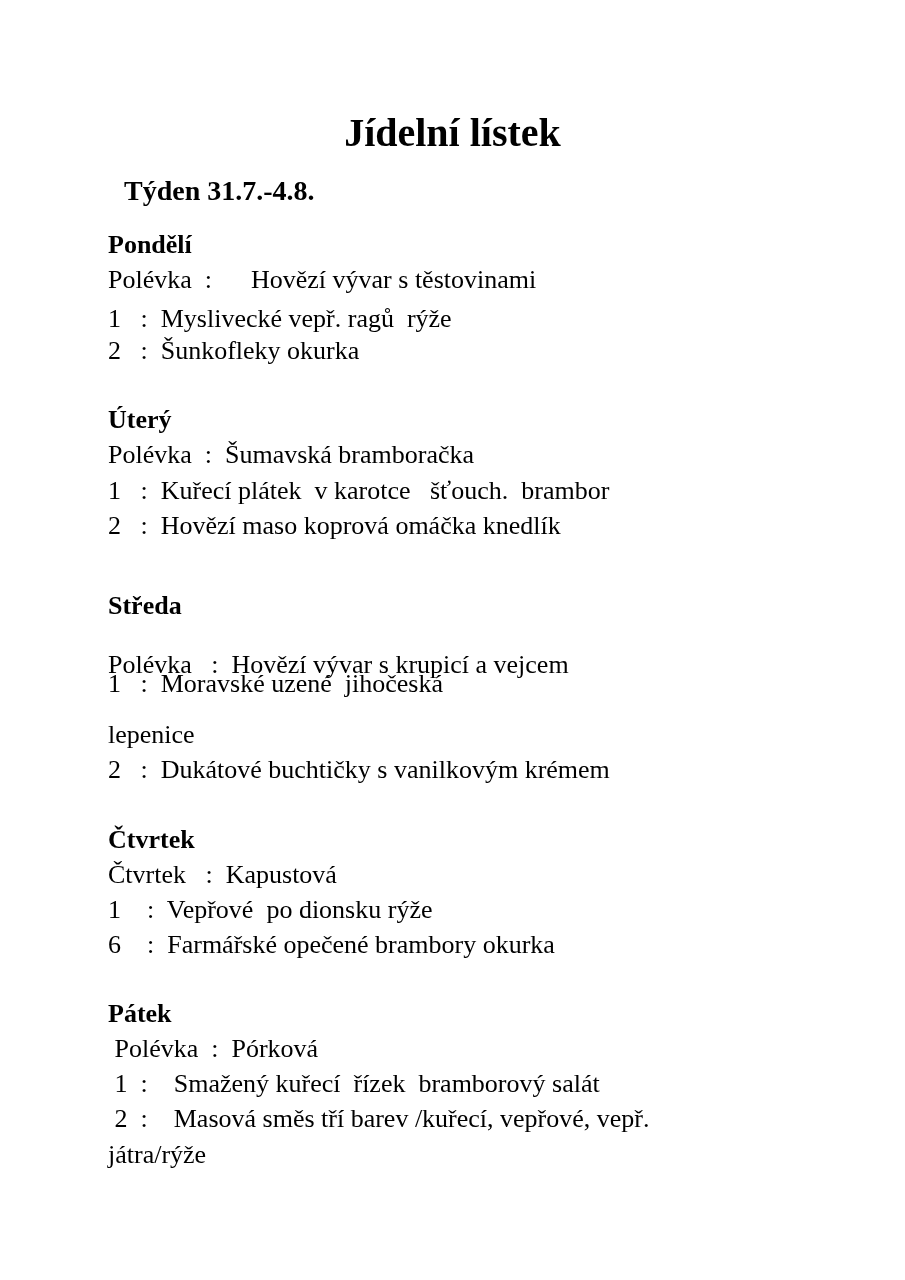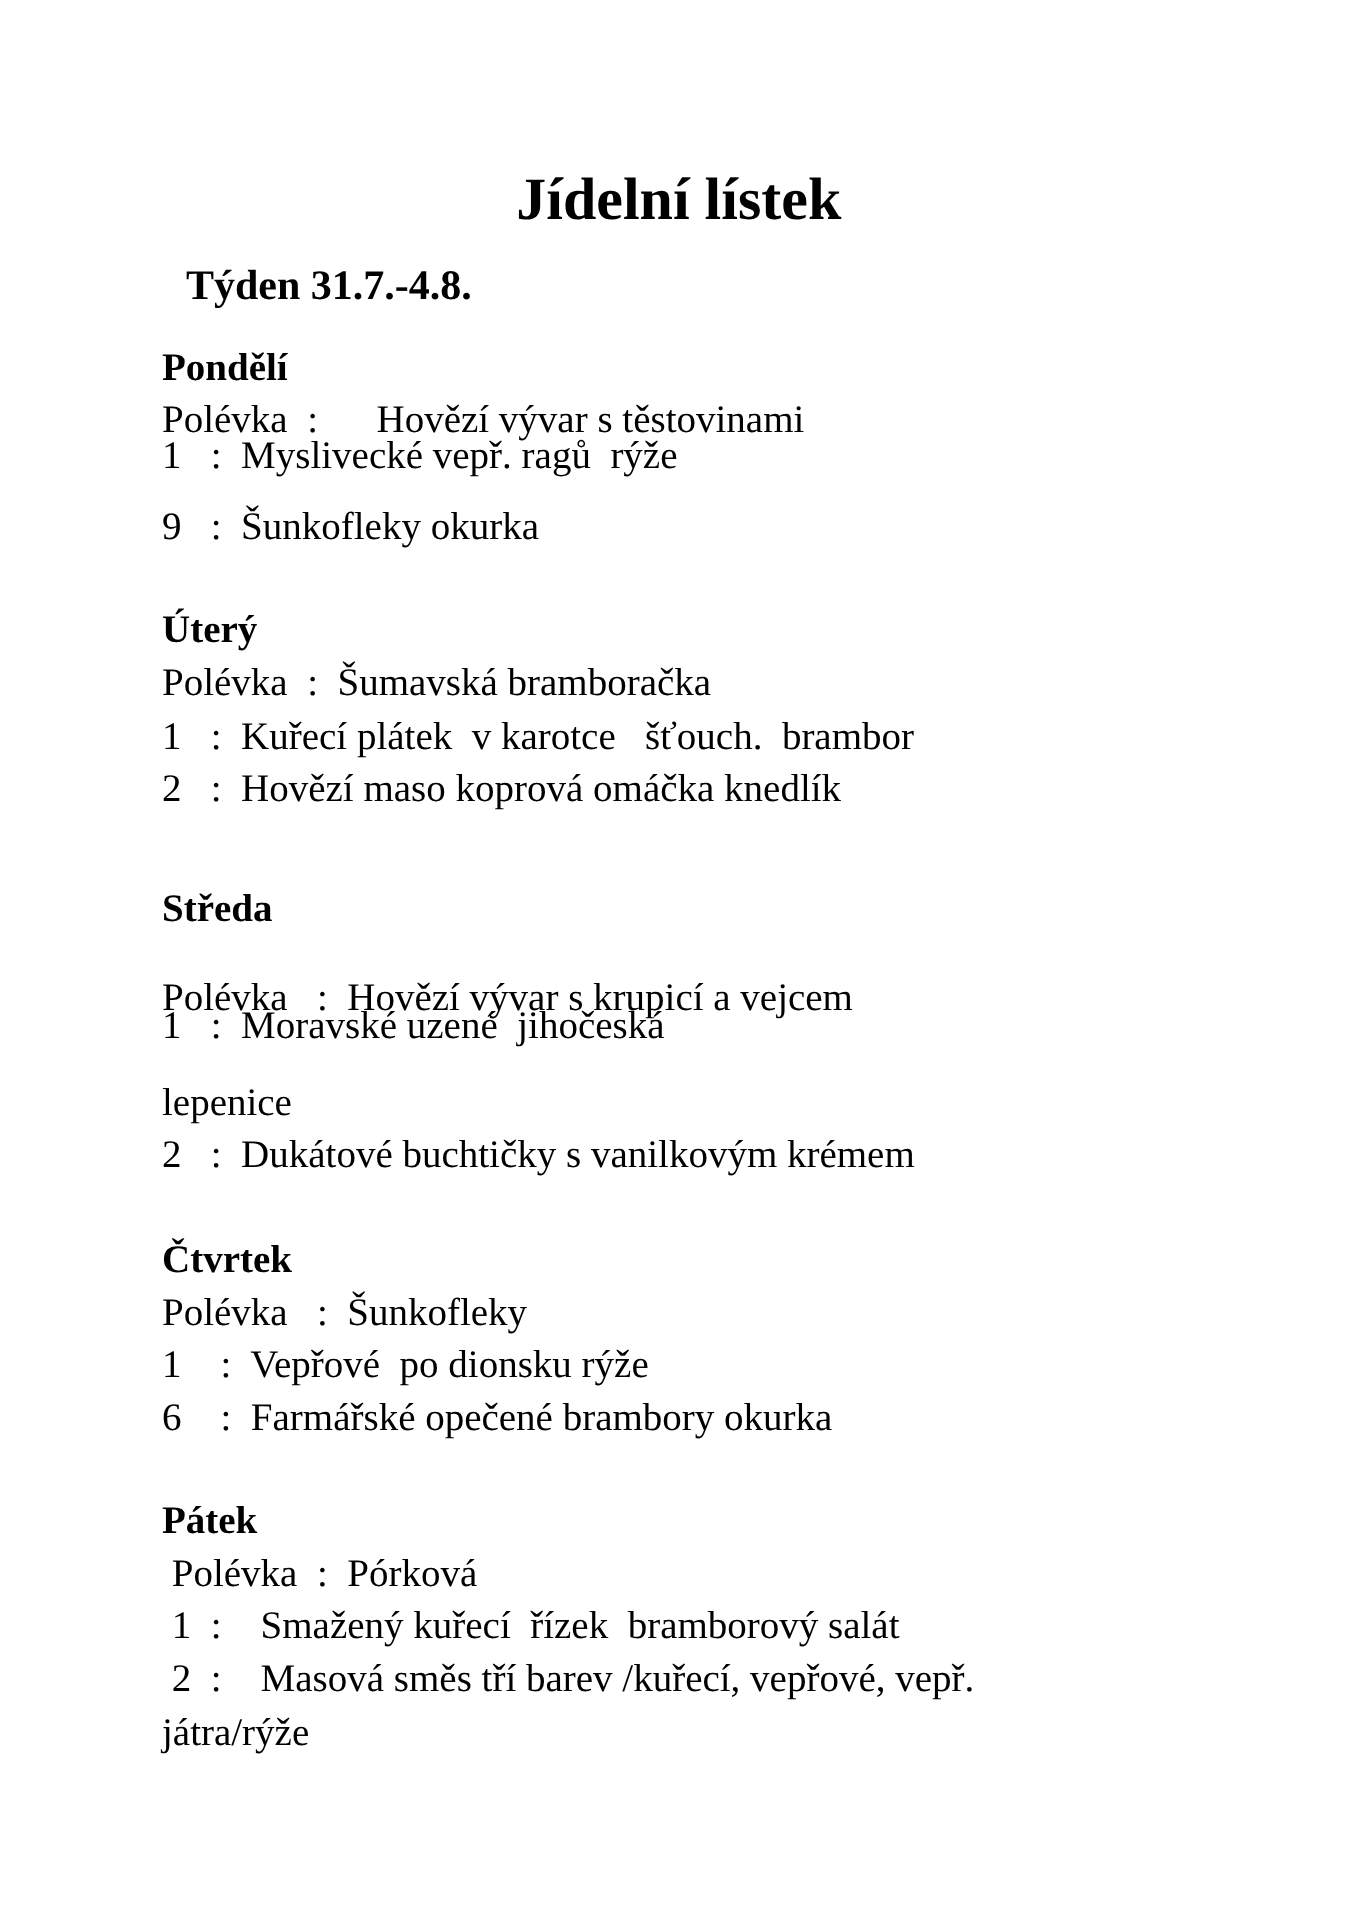--- a/index.html
+++ b/index.html
@@ -49,42 +49,42 @@
   </style>
 </head>
 <body>
 
 <h1 class="title">Jídelní lístek</h1>
 <h2 class="week">Týden 31.7.-4.8.</h2>
 
 <section>
   <div class="line day" style="top:227px">Pondělí</div>
   <div class="line" style="top:262px">Polévka  :      Hovězí vývar s těstovinami</div>
-  <div class="line" style="top:286px">1   :  Myslivecké vepř. ragů  rýže</div>
-  <div class="line" style="top:333px">9   :  Šunkofleky okurka</div>
+  <div class="line" style="top:301px">1   :  Myslivecké vepř. ragů  rýže</div>
+  <div class="line" style="top:333px">2   :  Šunkofleky okurka</div>
 </section>
 
 <section>
   <div class="line day" style="top:402px">Úterý</div>
   <div class="line" style="top:437px">Polévka  :  Šumavská bramboračka</div>
   <div class="line" style="top:473px">1   :  Kuřecí plátek  v karotce   šťouch.  brambor</div>
   <div class="line" style="top:508px">2   :  Hovězí maso koprová omáčka knedlík</div>
 </section>
 
 <section>
   <div class="line day" style="top:588px">Středa</div>
   <div class="line" style="top:647px">Polévka   :  Hovězí vývar s krupicí a vejcem</div>
   <div class="line" style="top:666px">1   :  Moravské uzené  jihočeská</div>
   <div class="line" style="top:717px">lepenice</div>
   <div class="line" style="top:752px">2   :  Dukátové buchtičky s vanilkovým krémem</div>
 </section>
 
 <section>
   <div class="line day" style="top:822px">Čtvrtek</div>
-  <div class="line" style="top:857px">Polévka   :  Šunkofleky</div>
+  <div class="line" style="top:857px">Čtvrtek   :  Kapustová</div>
   <div class="line" style="top:892px">1    :  Vepřové  po dionsku rýže</div>
   <div class="line" style="top:927px">6    :  Farmářské opečené brambory okurka</div>
 </section>
 
 <section>
   <div class="line day" style="top:996px">Pátek</div>
   <div class="line" style="top:1031px"> Polévka  :  Pórková</div>
   <div class="line" style="top:1066px"> 1  :    Smažený kuřecí  řízek  bramborový salát</div>
   <div class="line" style="top:1101px"> 2  :    Masová směs tří barev /kuřecí, vepřové, vepř.</div>
   <div class="line" style="top:1137px">játra/rýže</div>

